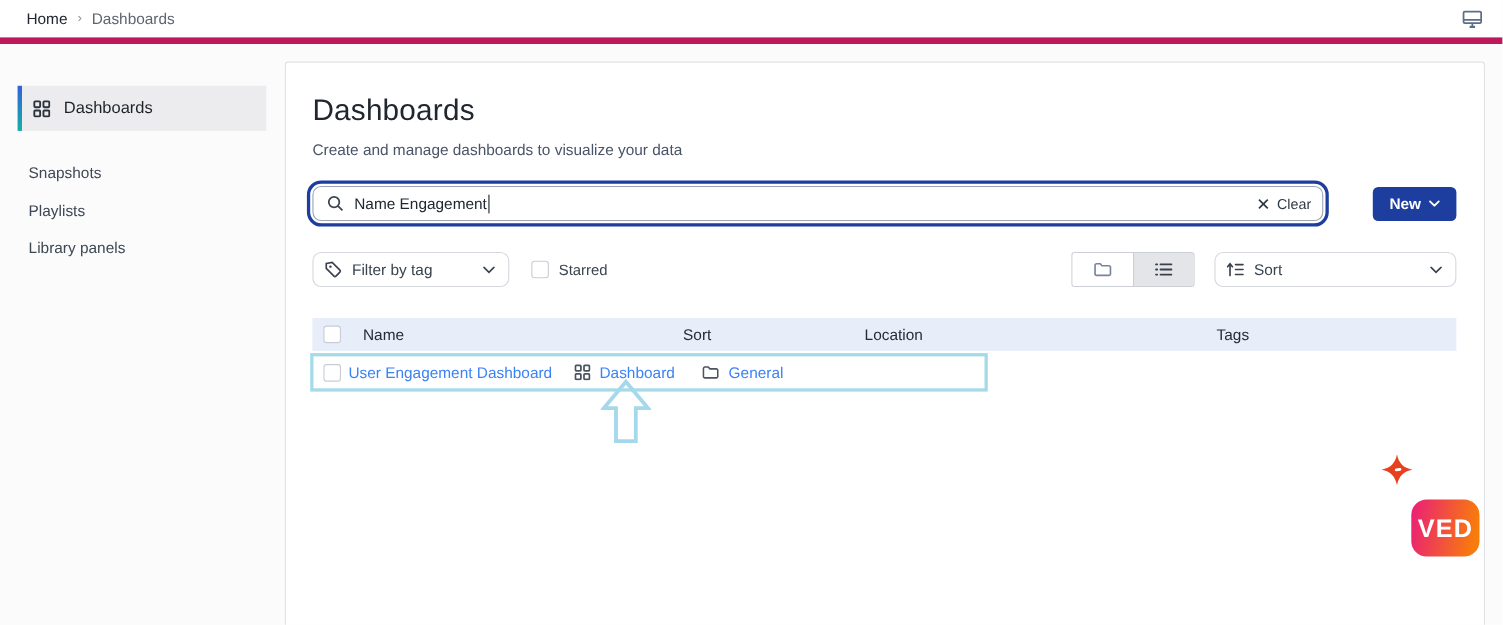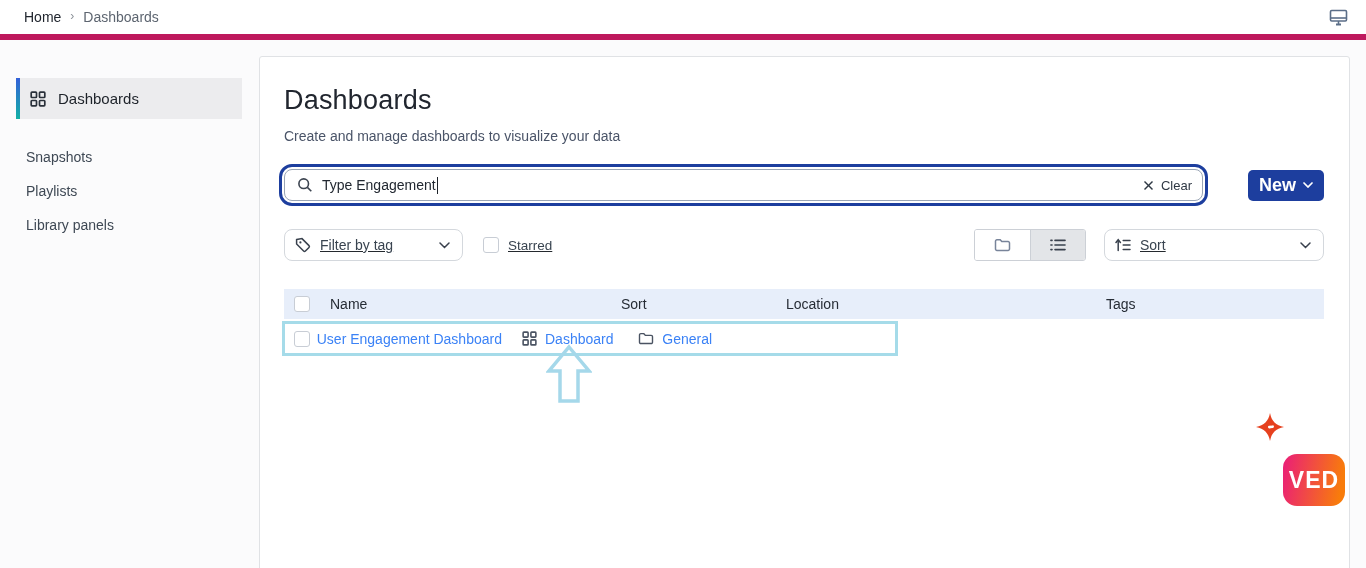--- a/index.html
+++ b/index.html
@@ -63,26 +63,26 @@
   .caret { width:1.5px; height:17px; background:#1c2128; margin-left:1px; }
   .clear-btn {
     position:absolute; right:10px; top:0; bottom:0;
     background:none; border:none; cursor:pointer;
     display:flex; align-items:center; gap:7px; font-family:inherit;
     font-size:13px; color:#2f3844;
   }
   .new-btn {
     width:76px; height:31px; border:none; border-radius:5px;
     background:var(--accent,#1d3e9e); color:#fff; font-family:inherit;
-    font-size:18px; font-weight:bold; cursor:pointer;
+    font-size:14px; font-weight:bold; cursor:pointer;
     display:flex; align-items:center; justify-content:center; gap:7px;
   }
 
   
-  .filter-row { margin-top:25px; display:flex; align-items:center; justify-content:space-between;text-decoration:underline; }
+  .filter-row { margin-top:25px; display:flex; align-items:center; justify-content:space-between; }
   .filter-left, .filter-right { display:flex; align-items:center; }
   .select-box {
     height:32px; border:1px solid #d4d8dd; border-radius:8px; background:#fff;
     display:flex; align-items:center; padding:0 12px 0 10px; cursor:pointer;
     font-size:14px; color:#394450;
   }
   .tag-select { width:179px; }
   .sort-select { width:220px; margin-left:18px; }
   .select-box .lbl { margin-left:9px; }
   .select-box .chev { margin-left:auto; }
@@ -185,21 +185,21 @@
     <div class="page-subtitle">Create and manage dashboards to visualize your data</div>
 
     <div class="search-row">
       <div class="search-box">
         <span>
           <svg width="16" height="16" viewBox="0 0 16 16" fill="none" stroke="#3c4450" stroke-width="1.6">
             <circle cx="6.7" cy="6.7" r="4.8"></circle>
             <line x1="10.4" y1="10.4" x2="14.3" y2="14.3"></line>
           </svg>
         </span>
-        <span class="search-text">Type Engagement</span>
+        <span class="search-text">Name Engagement</span>
         <span class="caret"></span>
         <button class="clear-btn">
           <span>
             <svg width="11" height="11" viewBox="0 0 11 11" stroke="#2f3844" stroke-width="1.5">
               <line x1="1.5" y1="1.5" x2="9.5" y2="9.5"></line>
                 <line x1="9.5" y1="1.5" x2="1.5" y2="9.5"></line>
             </svg>
           </span>
           <span>Clear</span>
         </button>

